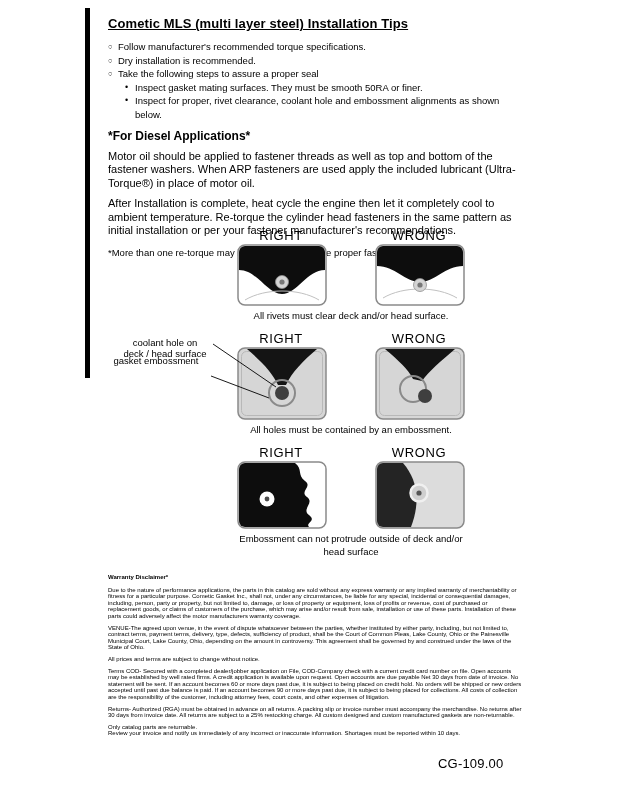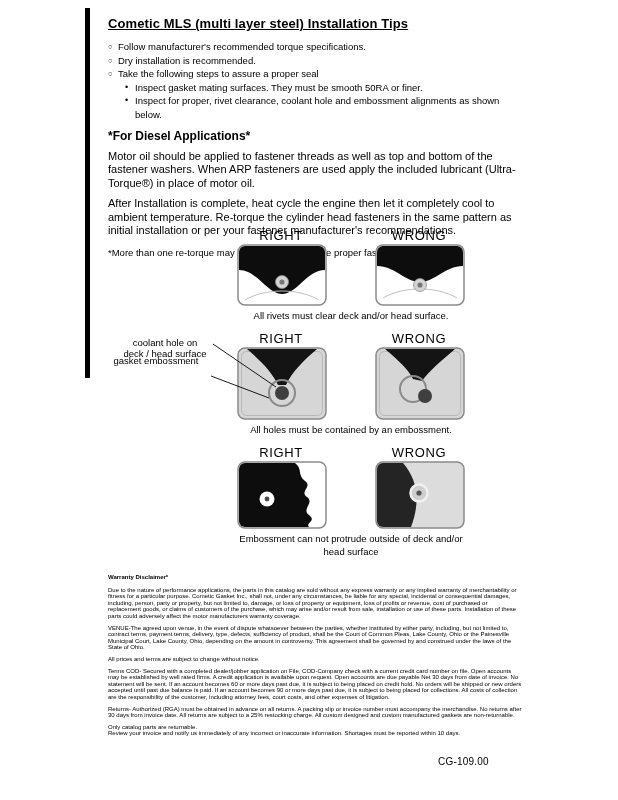--- a/index.html
+++ b/index.html
@@ -23,21 +23,21 @@
   .fig-col svg{display:block;}
   .fig-caption{font-size:9.5px;line-height:13px;margin:3px 0 9px 2px;text-align:center;}
   .ann{position:absolute;font-size:9.5px;line-height:10.5px;}
   .ann-hole{left:-120px;top:110px;width:96px;text-align:center;}
   .ann-emboss{left:-134px;top:128px;width:106px;text-align:center;}
   .ann-lines{position:absolute;left:-26px;top:112px;}
   .legal{position:absolute;left:108px;top:574px;width:414px;font-size:6px;line-height:6.6px;}
   .legal .heading{font-weight:700;margin:0 0 6px 0;}
   .legal p{margin:0 0 5px 0;}
   .legal p.tight{margin:0;}
-  .footer-code{position:absolute;left:438px;top:756px;font-size:10px;letter-spacing:.2px;}
+  .footer-code{position:absolute;left:438px;top:756px;font-size:13px;letter-spacing:.2px;}
 </style>
 </head>
 <body>
 
 <div class="page">
   <div class="spine"></div>
 
   <div class="content">
     <div class="doc-title">Cometic MLS (multi layer steel) Installation Tips</div>
 

